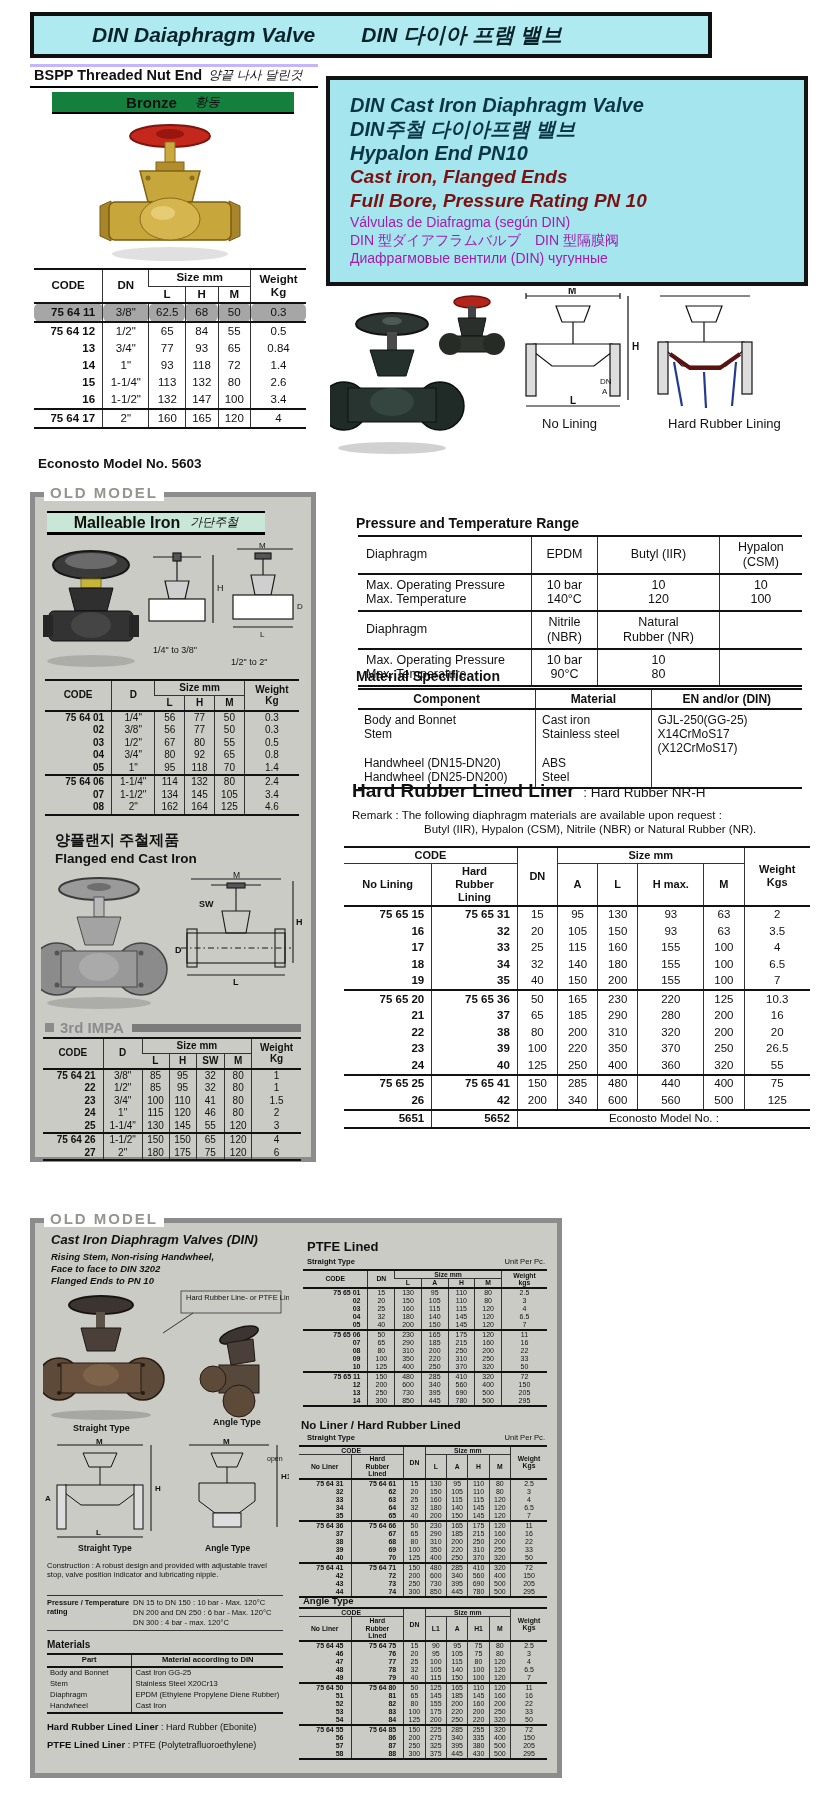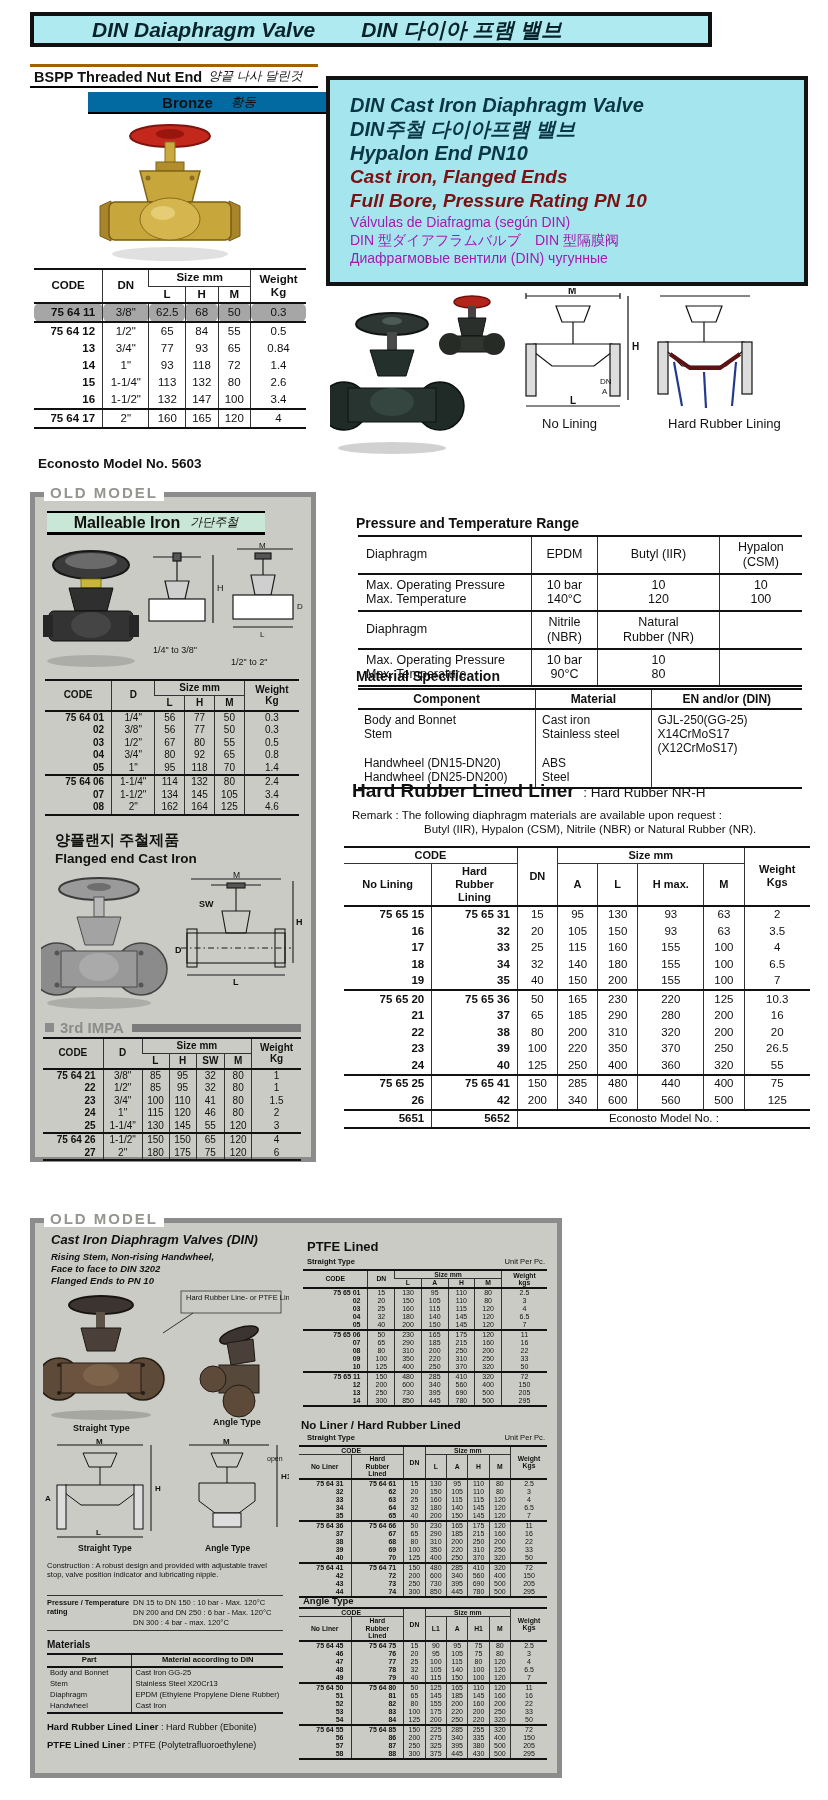--- a/index.html
+++ b/index.html
@@ -7,25 +7,25 @@
           font-family:"Liberation Sans","DejaVu Sans",sans-serif;color:#111;}
   .abs{position:absolute;}
 
   
   .banner{background:#aeeaf0;border:4px solid #101010;display:flex;align-items:center;
           padding-left:58px;box-sizing:border-box;}
   .banner .t{font-size:21px;font-weight:bold;font-style:italic;color:#07222b;white-space:nowrap;}
   .banner .ko{margin-left:46px;}
 
   
-  .band1{border-top:3px solid #a16207;border-bottom:2px solid #000;display:flex;align-items:center;
+  .band1{border-top:3px solid #c4b5fd;border-bottom:2px solid #000;display:flex;align-items:flex-start;
          box-sizing:border-box;padding-left:4px;background:#fff;}
   .band1 .en{font-weight:bold;font-size:14.5px;}
   .band1 .ko{font-style:italic;font-size:12.5px;margin-left:6px;}
-  .band2{background:#0369a1;border-bottom:2px solid #000;display:flex;align-items:center;justify-content:center;box-sizing:border-box;margin-left:36px;}
+  .band2{background:#15803d;border-bottom:2px solid #000;display:flex;align-items:center;justify-content:center;box-sizing:border-box;}
   .band2 .en{font-weight:bold;font-size:15px;}
   .band2 .ko{font-style:italic;font-size:12.5px;margin-left:18px;}
 
   
   .dt table{border-collapse:collapse;width:100%;border-top:2px solid #111;border-bottom:2px solid #111;}
   .dt th,.dt td{border-left:1px solid #333;padding:1px 3px;text-align:center;
                 white-space:pre-line;line-height:1.18;font-weight:normal;}
   .dt th:first-child,.dt td:first-child{border-left:none;}
   .dt thead{border-bottom:2px solid #111;}
   .dt thead th{border-bottom:1px solid #333;font-weight:bold;}
@@ -104,21 +104,21 @@
   .tiny-tbl td{height:8px;padding:0 1px;line-height:1.12;}
   .tiny-tbl th{font-size:6.8px;padding:0 1px;line-height:1.1;}
   .angle-h{font-weight:bold;font-size:9.5px;}
   svg text{font-family:"Liberation Sans","DejaVu Sans",sans-serif;}
 </style>
 </head>
 <body>
 
 <div id="screen">
 
-  <div class="abs banner" style="left:30px;top:12px;width:682px;height:35px;">
+  <div class="abs banner" style="left:30px;top:12px;width:682px;height:46px;">
     <span class="t">DIN Daiaphragm Valve</span>
     <span class="t ko">DIN 다이아 프램 밸브</span>
   </div>
 
   <div class="abs band1" style="left:30px;top:64px;width:288px;height:24px;">
     <span class="en">BSPP Threaded Nut End</span>
     <span class="ko">양끝 나사 달린것</span>
   </div>
   <div class="abs band2" style="left:52px;top:92px;width:242px;height:22px;">
     <span class="en">Bronze</span>

